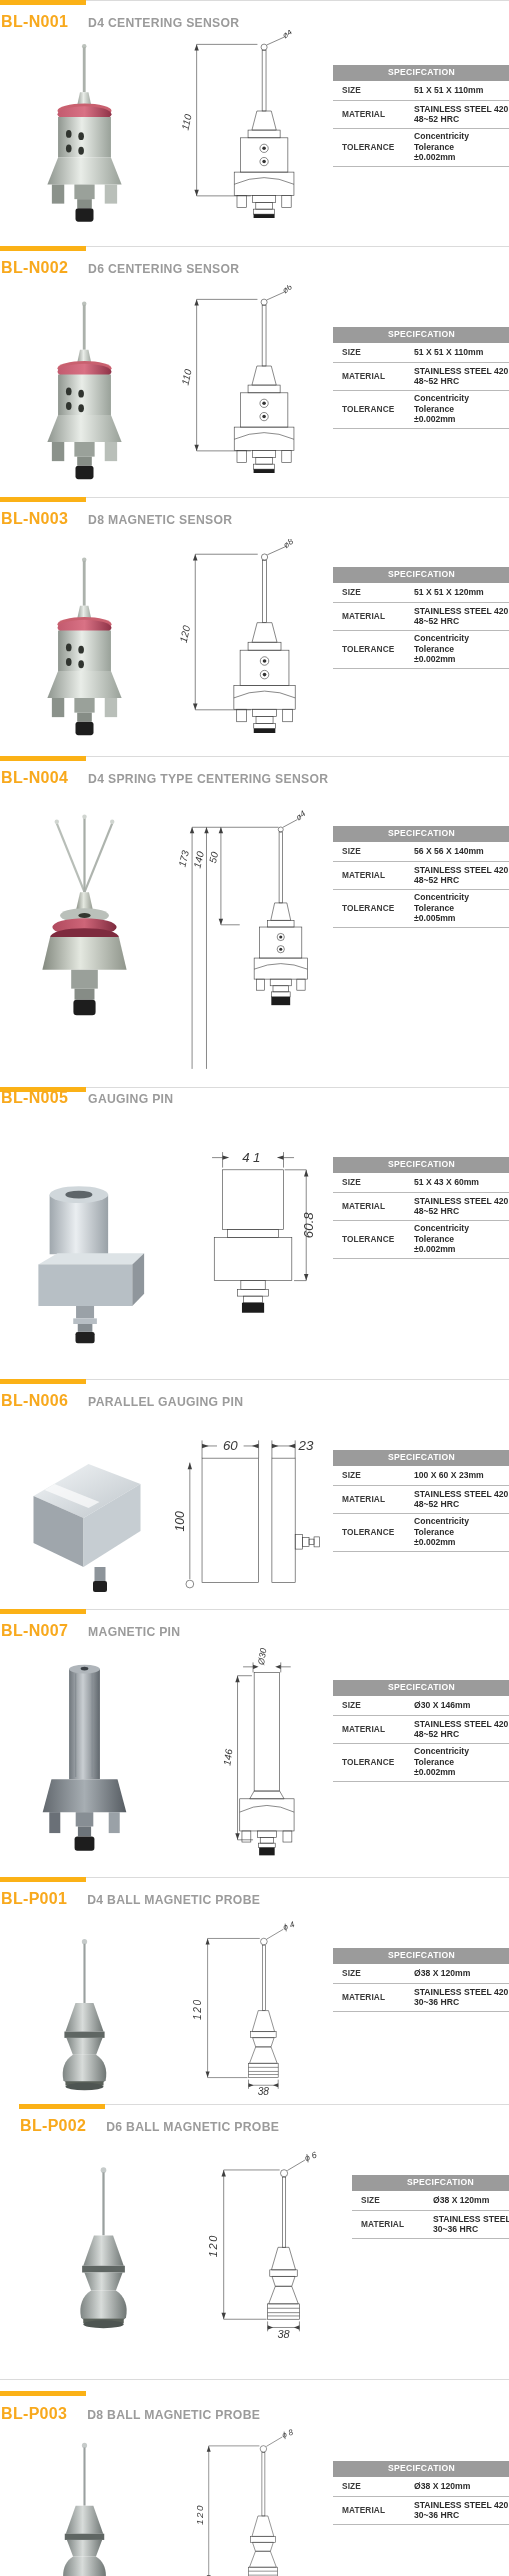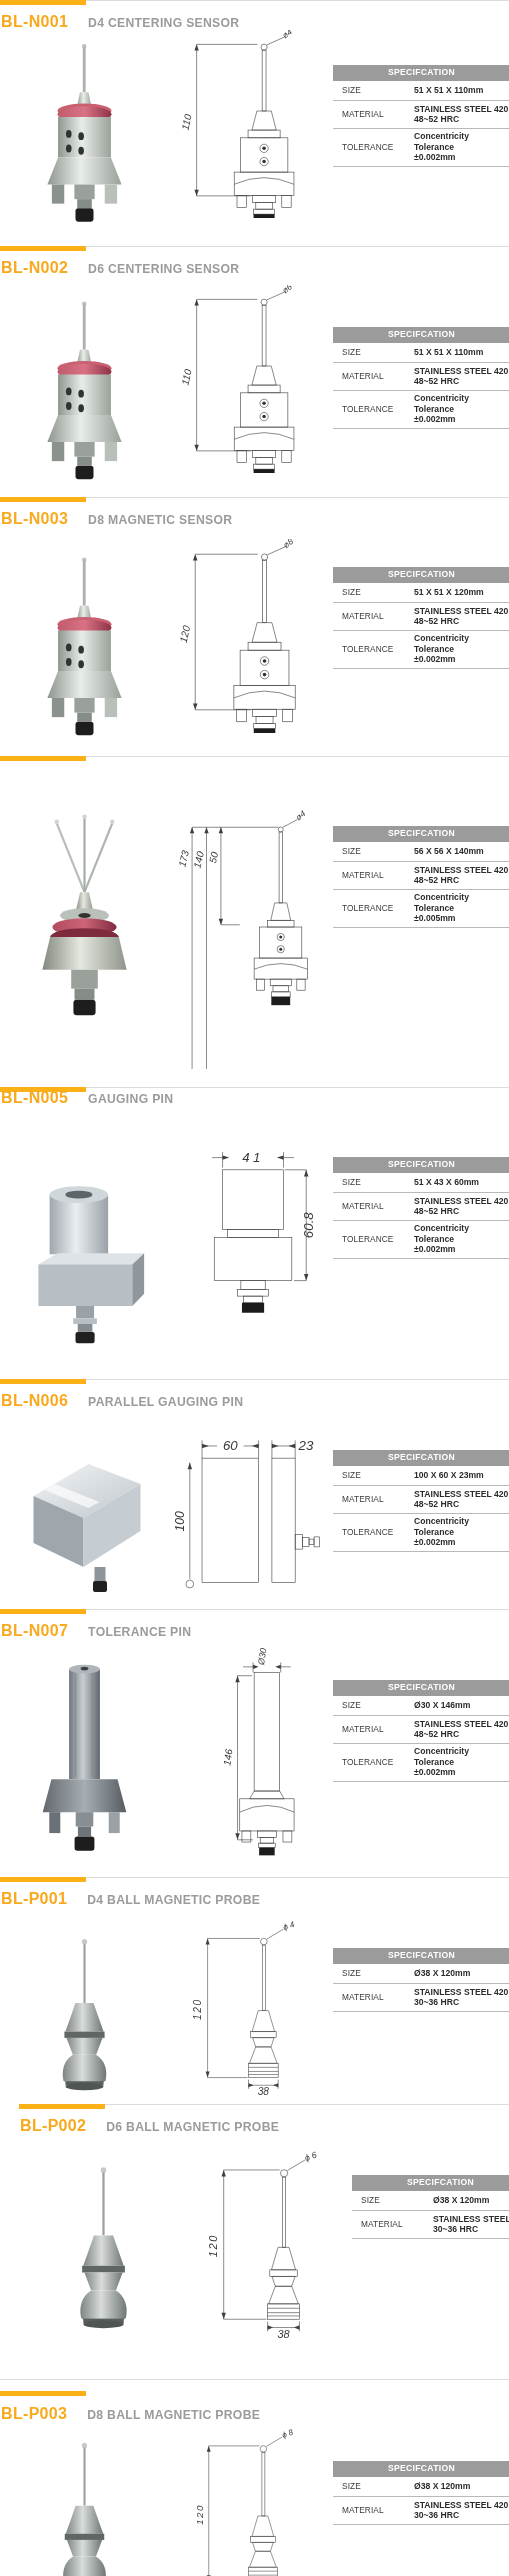--- a/index.html
+++ b/index.html
@@ -26,21 +26,21 @@
   .code{font-size:16px;font-weight:bold;color:var(--accent);letter-spacing:0.3px;vertical-align:baseline}
   .ptitle{font-size:12.2px;font-weight:bold;color:var(--title-gray);margin-left:20px;letter-spacing:0.3px;vertical-align:baseline}
   figure.photo{position:absolute;left:16.6px;width:135px}
   figure.drawing{position:absolute;left:168px;width:159px}
   figure svg{width:100%;height:100%;display:block}
   .spec{position:absolute;left:333px;width:177px}
   .spec-head{height:15.5px;line-height:15.5px;background:var(--th-bg);color:var(--th-text);
              text-align:center;font-size:8.6px;font-weight:bold;letter-spacing:0.3px}
   .spec-row{display:flex;align-items:center;border-bottom:0.6px solid var(--row-line);
             padding:2.8px 1.1px 2.8px 9px;min-height:20.5px}
-  .spec-label{width:72px;flex:0 0 72px;font-size:8.3px;font-weight:normal;color:var(--label-c);letter-spacing:0.1px}
+  .spec-label{width:72px;flex:0 0 72px;font-size:8.3px;font-weight:bold;color:var(--label-c);letter-spacing:0.1px}
   .spec-value{flex:1;font-size:8.6px;font-weight:bold;color:var(--value-c);line-height:10.5px}
   text.dim{fill:#3A3A3A;stroke:none;font-style:italic;font-family:"Liberation Sans",sans-serif}
 </style>
 </head>
 <body>
 
 <div id="page">
     <section class="product" style="height: 246px;">
     <div class="rule"></div>
     <div class="accent" style="top:0px"></div>
@@ -316,20 +316,23 @@
       <div class="spec-value">
             <div class="spec-line">Concentricity Tolerance</div>
             <div class="spec-line">±0.002mm</div>
           </div>
     </div>
     </div>
     </section>
     <section class="product" style="height: 331px;">
     <div class="rule"></div>
     <div class="accent" style="top:0px"></div>
+    <header class="phead" style="top:13.3px">
+      <span class="code">BL-N004</span><span class="ptitle">D4 SPRING TYPE CENTERING SENSOR</span>
+    </header>
     <figure class="photo" style="top:53px;height:265px">
         <svg viewBox="0 0 240 478">
 <defs>
 <linearGradient id="ss3" x1="0" y1="0" x2="1" y2="0">
               <stop offset="0" stop-color="#83897F"></stop>
               <stop offset=".45" stop-color="#E4E8E0"></stop>
               <stop offset="1" stop-color="#8F958B"></stop>
             </linearGradient>
 <linearGradient id="sr3" x1="0" y1="0" x2="1" y2="0">
               <stop offset="0" stop-color="#B04A5E"></stop>
@@ -564,21 +567,21 @@
             <div class="spec-line">Concentricity Tolerance</div>
             <div class="spec-line">±0.002mm</div>
           </div>
     </div>
     </div>
     </section>
     <section class="product" style="height: 268px;">
     <div class="rule"></div>
     <div class="accent" style="top:0px"></div>
     <header class="phead" style="top:13.3px">
-      <span class="code">BL-N007</span><span class="ptitle">TOLERANCE PIN</span>
+      <span class="code">BL-N007</span><span class="ptitle">MAGNETIC PIN</span>
     </header>
     <figure class="photo" style="top:48px;height:208px">
         <svg viewBox="0 0 240 378">
 <defs>
 <linearGradient id="cp6" x1="0" y1="0" x2="1" y2="0">
               <stop offset="0" stop-color="#6F767C"></stop>
               <stop offset=".45" stop-color="#C9CED2"></stop>
               <stop offset="1" stop-color="#5F666C"></stop>
             </linearGradient>
 <linearGradient id="cb6" x1="0" y1="0" x2="1" y2="0">

